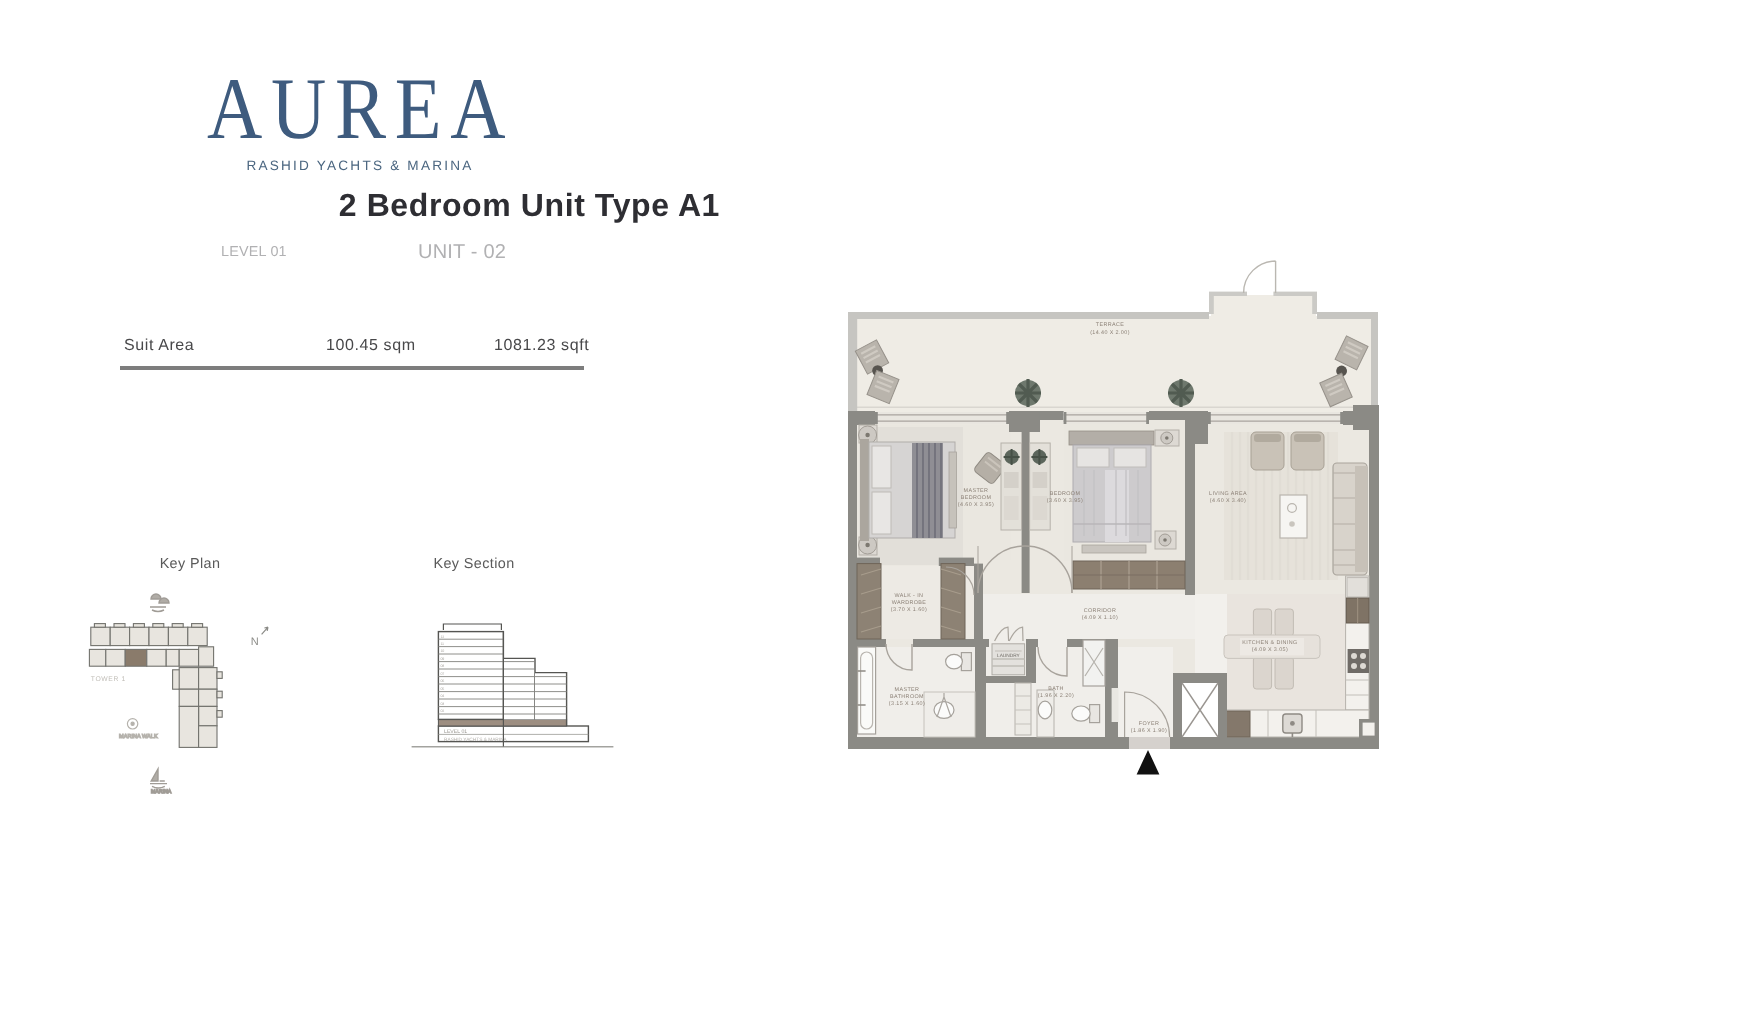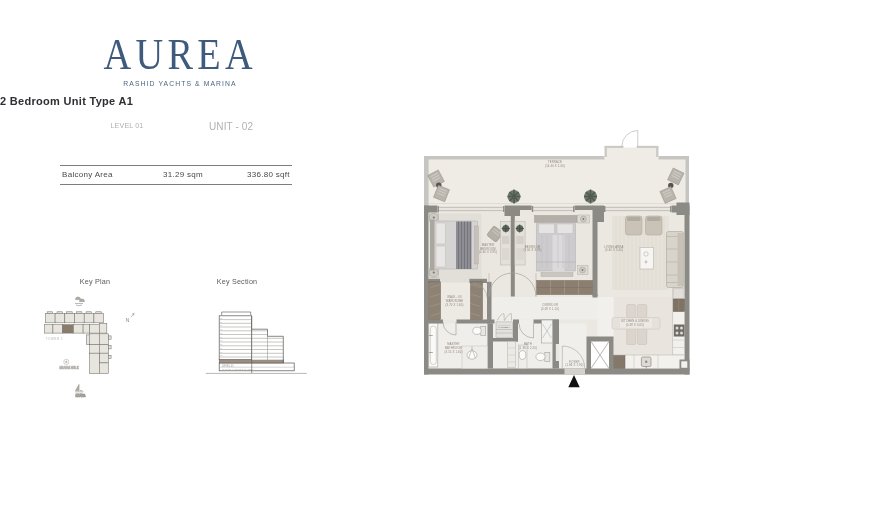--- a/index.html
+++ b/index.html
@@ -8,35 +8,35 @@
   .abs{position:absolute;}
   span{white-space:nowrap;}
 </style>
 </head>
 <body>
 
 <div class="abs" style="left:0px;top:32.5px;width:360px;text-align:center;color:#3e5b7e;font-family:'Liberation Serif',serif;font-size:44px;line-height:1;"><span style="display:inline-block;letter-spacing:5px;transform:scaleX(0.87);transform-origin:50% 50%;">AUREA</span></div>
 
 <div class="abs" style="left:0px;top:80px;width:360px;text-align:center;color:#4b6680;font-size:6.8px;letter-spacing:1.1px;">RASHID YACHTS &amp; MARINA</div>
 
-<div class="abs" style="left:0px;top:95px;width:360px;text-align:left;color:#2e2e33;font-size:11px;font-weight:bold;letter-spacing:0.3px;">2 Bedroom Unit Type A1</div>
+<div class="abs" style="left:0px;top:95px;width:360px;text-align:right;color:#2e2e33;font-size:16px;font-weight:bold;letter-spacing:0.3px;">2 Bedroom Unit Type A1</div>
 
 <div class="abs" style="left:110.5px;top:120.5px;color:#b1b1b3;font-size:7.2px;letter-spacing:0.1px;">LEVEL 01</div>
 
 <div class="abs" style="left:209px;top:120.5px;color:#b1b1b3;font-size:10px;letter-spacing:0.1px;">UNIT - 02</div>
 
 <div class="abs" style="left:60px;top:165px;width:232px;font-size:8px;color:#48484a;">
 
+  <div style="position:relative;height:18px;">
+    <span style="position:absolute;left:2px;top:3px;letter-spacing:0.3px;">Suit Area</span>
+    <span style="position:absolute;left:103px;top:3px;letter-spacing:0.3px;">100.45 sqm</span>
+    <span style="position:absolute;left:187px;top:3px;letter-spacing:0.3px;">1081.23 sqft</span>
+  </div>
   <div style="border-top:1px solid #7d7d7d;height:0;"></div>
 
-  <div style="position:relative;height:17.5px;">
-    <span style="position:absolute;left:2px;top:3.5px;letter-spacing:0.3px;">Balcony Area</span>
-    <span style="position:absolute;left:103px;top:3.5px;letter-spacing:0.3px;">31.29 sqm</span>
-    <span style="position:absolute;left:187px;top:3.5px;letter-spacing:0.3px;">336.80 sqft</span>
-  </div>
   <div style="border-top:1px solid #7d7d7d;height:0;"></div>
 
 </div>
 
 <div class="abs" style="left:56px;top:276.5px;width:78px;text-align:center;color:#5a5a5a;font-size:7.2px;letter-spacing:0.2px;">Key Plan</div>
 
 <div class="abs" style="left:200px;top:276.5px;width:74px;text-align:center;color:#5a5a5a;font-size:7.2px;letter-spacing:0.2px;">Key Section</div>
 
 <svg class="abs" style="left:40px;top:292px;" width="105" height="112" viewBox="40 292 105 112">
 

